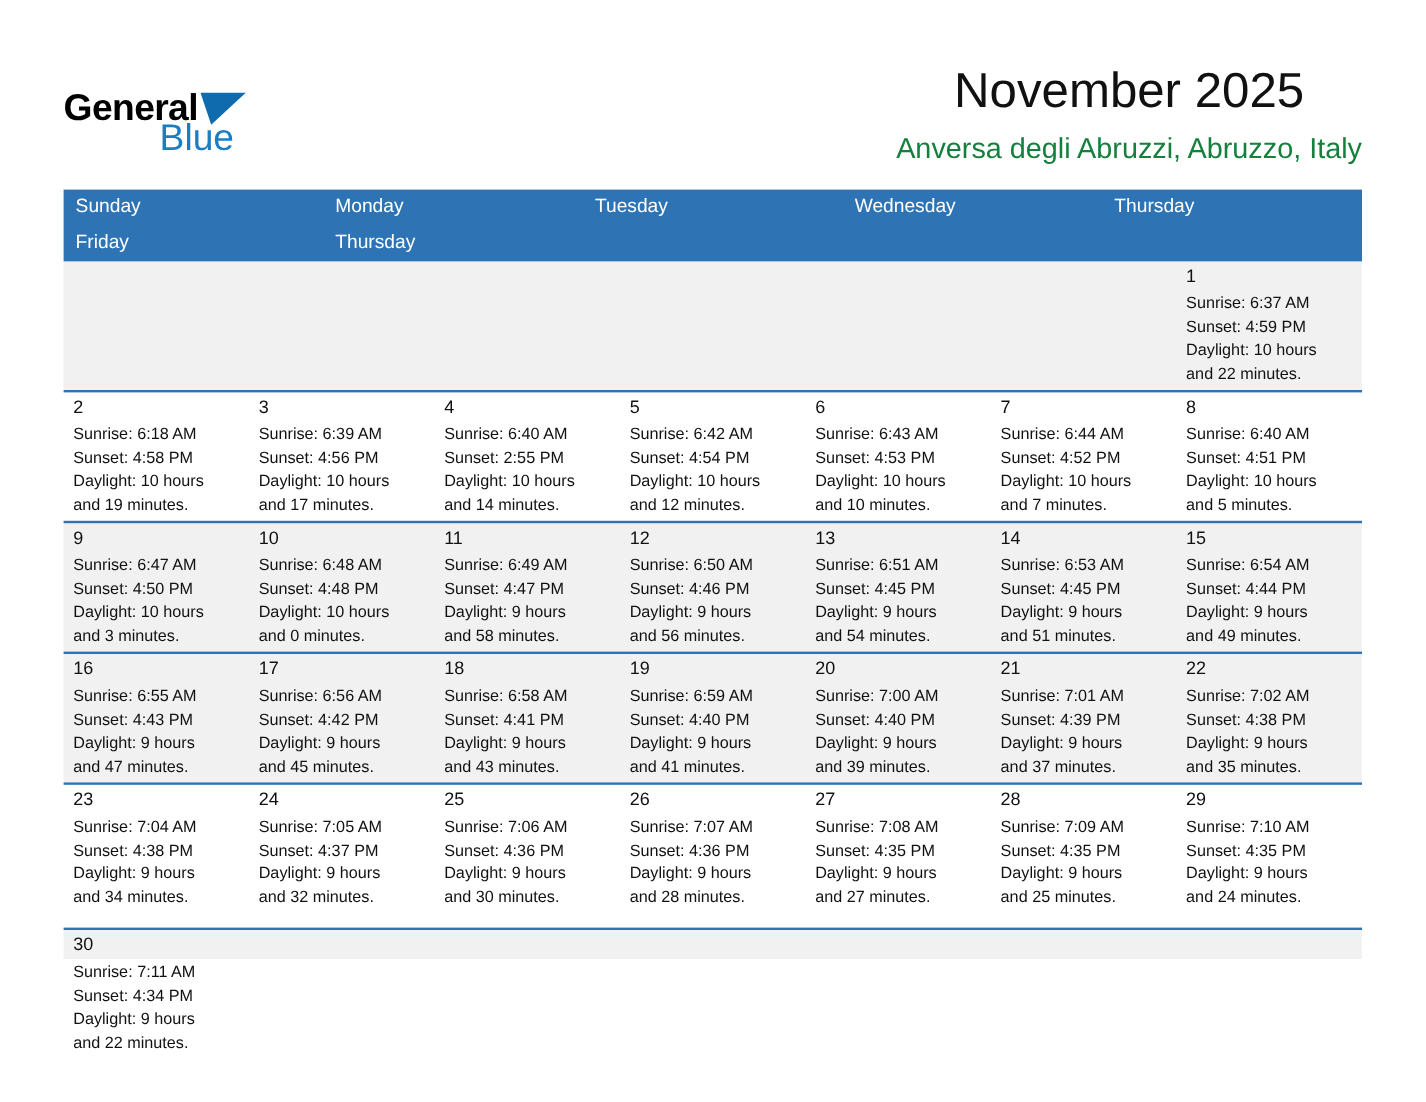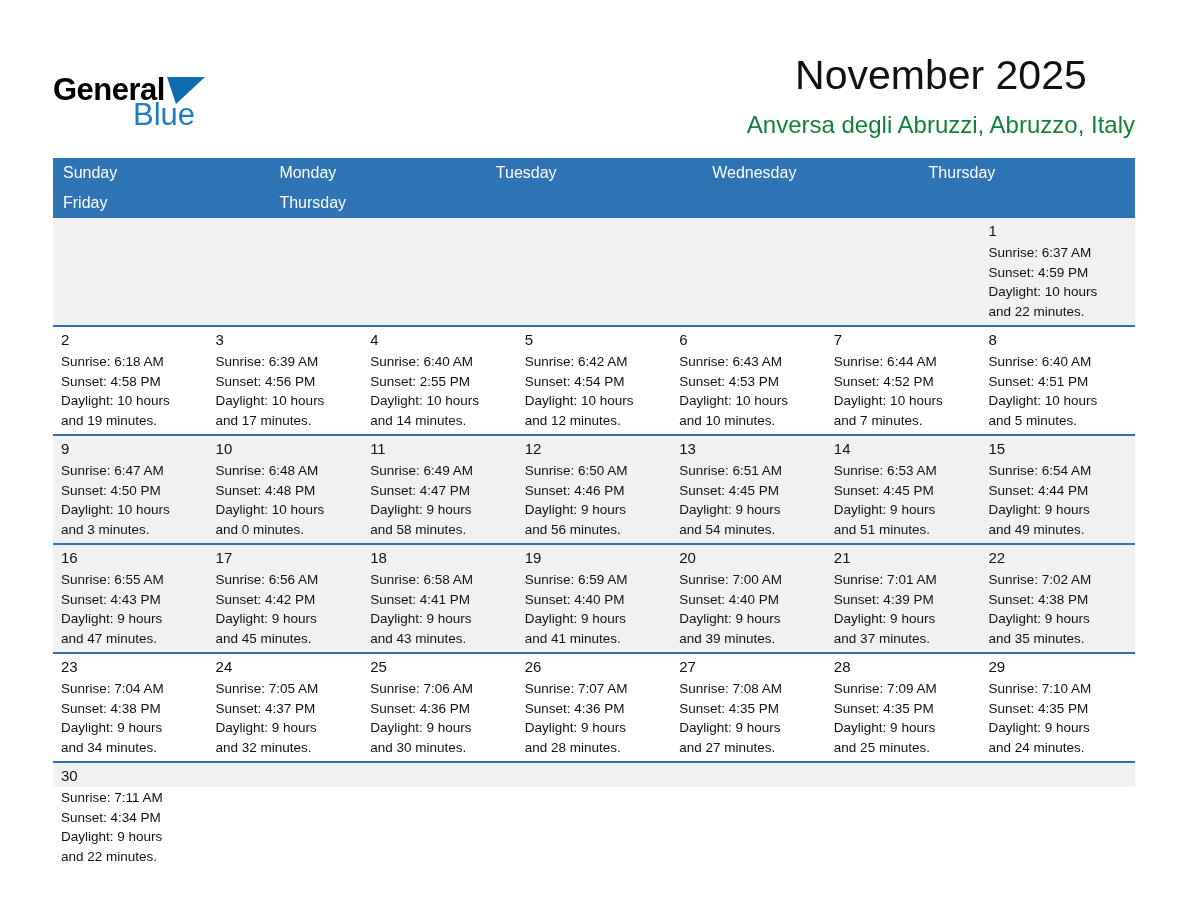--- a/index.html
+++ b/index.html
@@ -49,20 +49,21 @@
   }
   .week-row.first { border-top: none; min-height: 106px; }
   .shade-gray  { background: var(--row-shaded, #F1F1F1); }
   .shade-white { background: #ffffff; }
   .shade-strip {
     background: linear-gradient(to bottom,
       var(--row-shaded, #F1F1F1) 0,
       var(--row-shaded, #F1F1F1) 24px,
       #ffffff 24px);
     min-height: 122px;
+    margin-top: 12px;
   }
 
   .day-cell { padding: 2px 6px 4px 8px; overflow: hidden; }
   .day-number { font-size: 15px; line-height: 21px; margin-bottom: 2px; color: #111; }
   .day-line { font-size: 13.5px; line-height: 19.5px; color: #111; white-space: nowrap; }
 </style>
 </head>
 <body>
 
 <div class="page">

